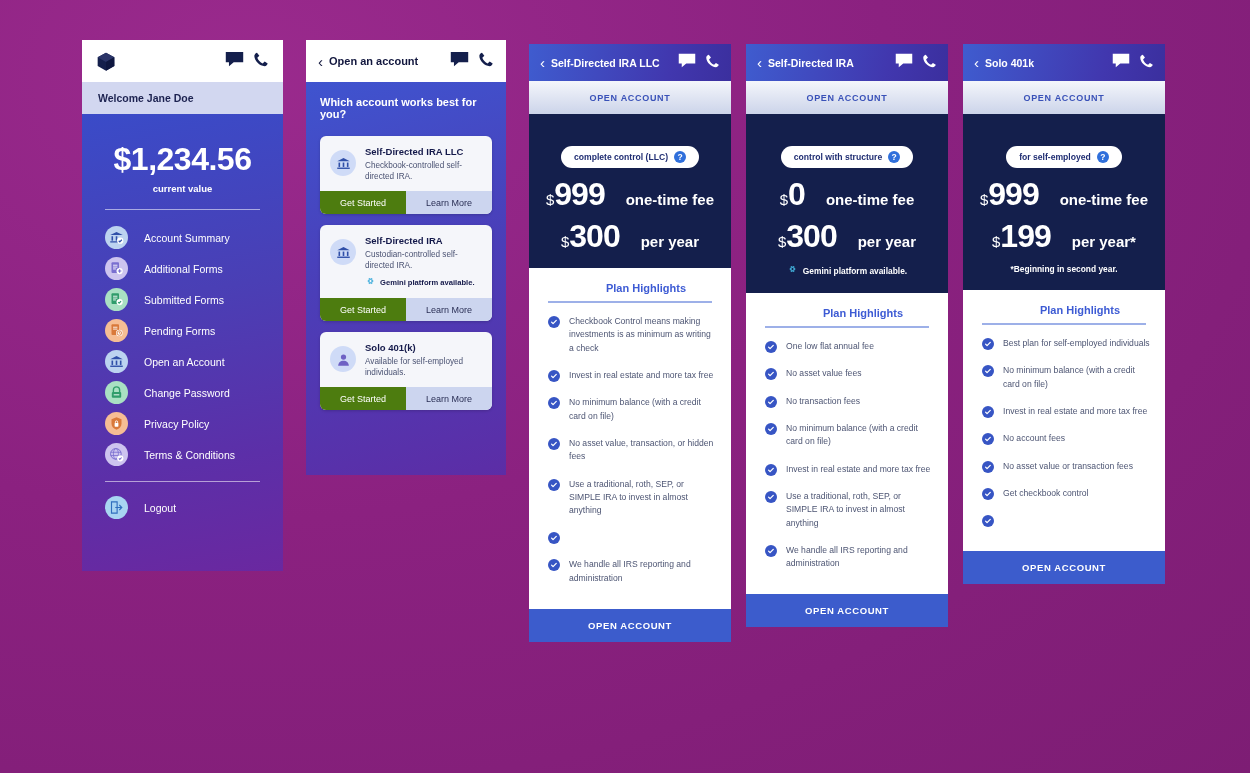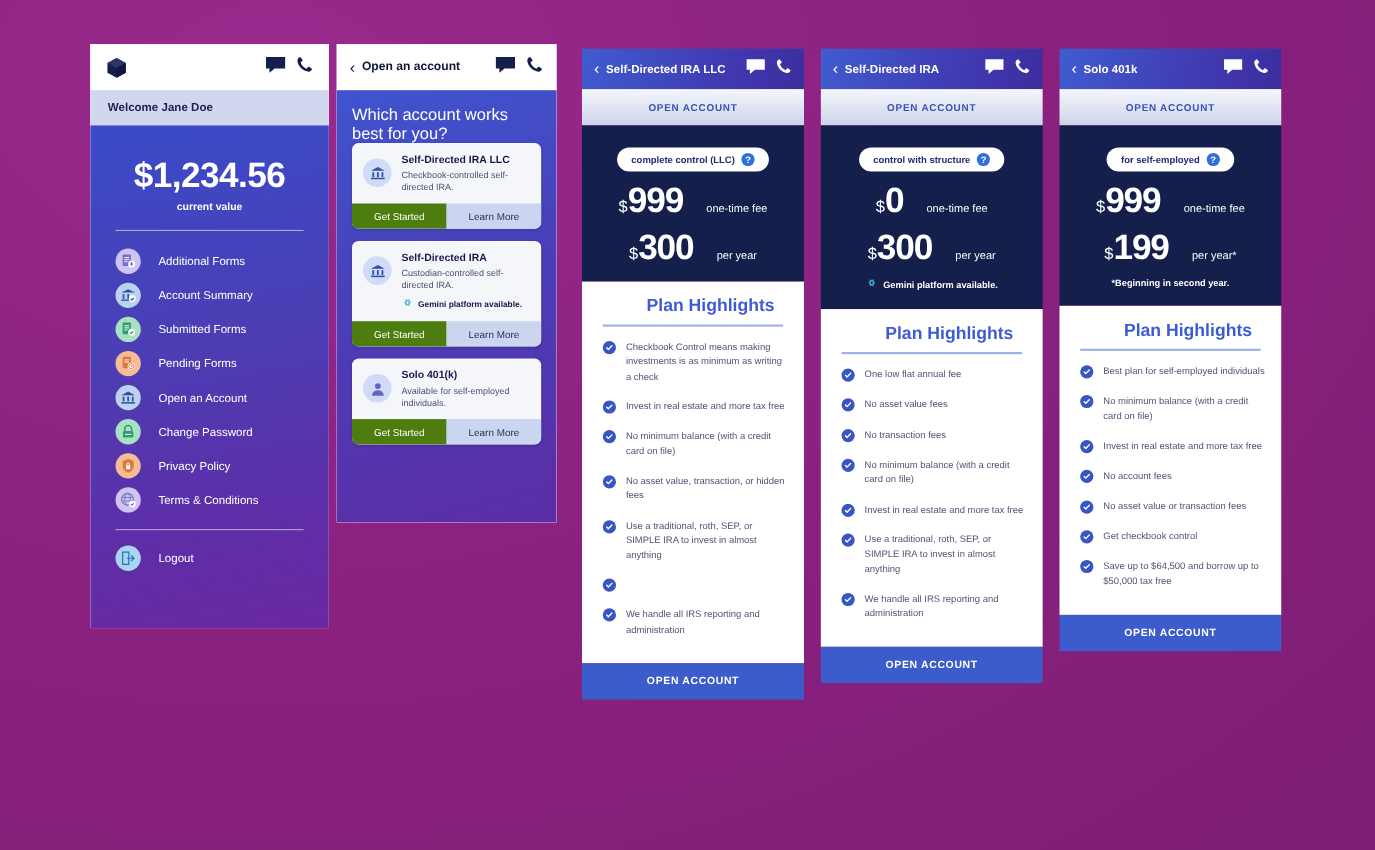--- a/index.html
+++ b/index.html
@@ -16,21 +16,21 @@
   .stage { position: absolute; inset: 0; }
 
   
   .panel {
     position: absolute;
     background: #fff;
     overflow: hidden;
   }
 
   
-  #panel-dashboard { left: 82px; top: 40px; width: 217px; height: 531px; }
+  #panel-dashboard { left: 82px; top: 40px; width: 201px; height: 531px; }
   .dash-topbar {
     height: 42px; background: #ffffff;
     display: flex; align-items: center; justify-content: space-between;
     padding: 0 14px;
   }
   .brand-cube { width: 20px; height: 21px; }
   .top-icons { display: flex; align-items: center; gap: 9px; }
   .welcome-bar {
     height: 32px; background: #d2d7f0;
     display: flex; align-items: center; padding: 0 16px;
@@ -74,21 +74,21 @@
     height: 42px; background: #fff;
     display: flex; align-items: center; padding: 0 12px;
   }
   .back-chev { font-size: 15px; color: #11163d; margin-right: 6px; line-height: 1; }
   .open-title { font-size: 11px; font-weight: bold; color: #11163d; flex: 1; }
   .open-body {
     height: calc(100% - 42px);
     background: linear-gradient(165deg, #3f54cf 0%, #4a3fb9 45%, #5c2da6 100%);
     padding: 14px 14px 0 14px;
   }
-  .open-question { color: #fff; font-size: 15px; font-weight: 400; margin-bottom: 0; }
+  .open-question { color: #fff; font-size: 11px; font-weight: 700; margin-bottom: 16px; }
   .acct-card {
     background: #f5f6fa; border-radius: 6px; overflow: hidden;
     margin-bottom: 11px; box-shadow: 0 1px 3px rgba(0,0,0,.18);
   }
   .acct-top { display: flex; padding: 10px 10px 9px 10px; gap: 9px; }
   .acct-avatar {
     width: 26px; height: 26px; border-radius: 50%; background: #cfdbf7;
     display: flex; align-items: center; justify-content: center; flex: 0 0 26px;
     margin-top: 4px;
   }
@@ -123,52 +123,52 @@
   }
   .plan-topbar .back-chev { color: #fff; }
   .plan-title { color: #fff; font-size: 10.5px; font-weight: bold; flex: 1; }
   .open-account-strip {
     height: 33px;
     background: linear-gradient(180deg, #f4f6fb 0%, #ccd4ea 100%);
     display: flex; align-items: center; justify-content: center;
     color: #3951b8; font-size: 9px; font-weight: bold; letter-spacing: .7px;
   }
   .price-block {
-    background: #141f4c; padding: 20px 0 16px 0; text-align: center;
+    background: #141f4c; padding: 32px 0 16px 0; text-align: center;
   }
   .pill {
     display: inline-flex; align-items: center; gap: 6px;
     background: #fff; border-radius: 20px;
     padding: 5px 13px; font-size: 8.6px; font-weight: 600; color: #1f2d72;
   }
   .help-icon {
     width: 12px; height: 12px; border-radius: 50%; background: #2f6fdb;
     color: #fff; font-size: 8.5px; font-weight: bold;
     display: inline-flex; align-items: center; justify-content: center;
   }
   .price-row {
     display: flex; align-items: baseline; justify-content: center;
     color: #fff; margin-top: 10px;
   }
   .price-cur { font-size: 15px; font-weight: 300; }
   .price-amt { font-size: 32px; font-weight: bold; letter-spacing: -1px; line-height: 1; }
-  .price-unit { font-size: 10px; margin-left: 21px; font-weight: 400; }
+  .price-unit { font-size: 15px; margin-left: 21px; font-weight: 700; }
   .gemini-dark {
     display: flex; align-items: center; justify-content: center; gap: 5px;
     color: #fff; font-size: 8.4px; font-weight: bold; margin-top: 12px;
   }
   .price-note {
     color: #fff; font-size: 8.4px; font-weight: bold;
     text-align: center; margin-top: 12px;
   }
   .highlights {
     background: #fff; padding: 14px 0 10px 0;
   }
   .hl-title {
-    text-align: center; color: #3d5bd4; font-size: 16px; font-weight: bold; margin-left: 32px;
+    text-align: center; color: #3d5bd4; font-size: 11px; font-weight: bold; margin-left: 32px;
   }
   .hl-rule { height: 2px; background: #9db0e8; margin: 7px 19px 12px 19px; }
   .hl-item { display: flex; gap: 9px; padding: 0 15px 0 19px; margin-bottom: 14px; }
   .check {
     width: 12px; height: 12px; border-radius: 50%; background: #3755c4;
     display: flex; align-items: center; justify-content: center;
     flex: 0 0 12px; margin-top: 1px;
   }
   .hl-text { font-size: 8.6px; color: #4d5573; line-height: 1.55; }
   .open-account-btn {
@@ -206,44 +206,44 @@
     </div>
 
     <div class="welcome-bar">Welcome Jane Doe</div>
 
     <div class="dash-body">
       <div class="balance">$1,234.56</div>
       <div class="balance-label">current value</div>
       <div class="dash-rule"></div>
       <div id="nav-list">
           <div class="nav-item">
+            <span class="nav-icon" style="background:#bcd3f0">
+              <svg viewBox="0 0 24 24" width="15" height="15">
+                <path d="M12 3 2 8h20z" fill="#2f4fa8"></path>
+                <rect x="4" y="10" width="2.5" height="7" fill="#2f4fa8"></rect>
+                <rect x="10.8" y="10" width="2.5" height="7" fill="#2f4fa8"></rect>
+                <rect x="2" y="18" width="13" height="2" fill="#2f4fa8"></rect>
+                <circle cx="18" cy="17" r="5" fill="#fff"></circle>
+                <path d="M15.6 17.2l1.7 1.8 3.2-3.4" stroke="#2f4fa8" stroke-width="1.8" fill="none"></path>
+              </svg>
+            </span>
+            <span class="nav-label">Account Summary</span>
+          </div>
+          <div class="nav-item">
             <span class="nav-icon" style="background:#cdc4ef">
               <svg viewBox="0 0 24 24" width="15" height="15">
                 <rect x="4" y="2" width="12" height="17" rx="1.5" fill="#7a6fd0"></rect>
                 <rect x="6.5" y="6" width="7" height="1.4" fill="#fff"></rect>
                 <rect x="6.5" y="9" width="7" height="1.4" fill="#fff"></rect>
                 <rect x="6.5" y="12" width="4.5" height="1.4" fill="#fff"></rect>
                 <circle cx="17" cy="16" r="5" fill="#fff"></circle>
                 <path d="M17 13.2v5.6M14.2 16h5.6" stroke="#7a6fd0" stroke-width="1.8"></path>
               </svg>
             </span>
             <span class="nav-label">Additional Forms</span>
-          </div>
-          <div class="nav-item">
-            <span class="nav-icon" style="background:#bcd3f0">
-              <svg viewBox="0 0 24 24" width="15" height="15">
-                <path d="M12 3 2 8h20z" fill="#2f4fa8"></path>
-                <rect x="4" y="10" width="2.5" height="7" fill="#2f4fa8"></rect>
-                <rect x="10.8" y="10" width="2.5" height="7" fill="#2f4fa8"></rect>
-                <rect x="2" y="18" width="13" height="2" fill="#2f4fa8"></rect>
-                <circle cx="18" cy="17" r="5" fill="#fff"></circle>
-                <path d="M15.6 17.2l1.7 1.8 3.2-3.4" stroke="#2f4fa8" stroke-width="1.8" fill="none"></path>
-              </svg>
-            </span>
-            <span class="nav-label">Account Summary</span>
           </div>
           <div class="nav-item">
             <span class="nav-icon" style="background:#a9e0c3">
               <svg viewBox="0 0 24 24" width="15" height="15">
                 <rect x="4" y="2" width="12" height="17" rx="1.5" fill="#2f9c6b"></rect>
                 <rect x="6.5" y="6" width="7" height="1.4" fill="#fff"></rect>
                 <rect x="6.5" y="9" width="7" height="1.4" fill="#fff"></rect>
                 <rect x="6.5" y="12" width="4.5" height="1.4" fill="#fff"></rect>
                 <circle cx="17" cy="16" r="5" fill="#fff"></circle>
                 <path d="M14.7 16.2l1.6 1.7 3-3.2" stroke="#2f9c6b" stroke-width="1.8" fill="none"></path>
@@ -689,19 +689,18 @@
             </svg>
           </span>
        <span class="hl-text">Get checkbook control</span>
      </div>
         <div class="hl-item">
        <span class="check">
             <svg viewBox="0 0 12 12" width="8" height="8">
               <path d="M2.4 6.2l2.2 2.3 4.8-5" stroke="#fff" stroke-width="1.9" fill="none" stroke-linecap="round" stroke-linejoin="round"></path>
             </svg>
           </span>
-       <span class="hl-text">Save up to $64,500 and borrow up to $50,000 tax free</span>
      </div>
      </div>
      <div class="open-account-btn">OPEN ACCOUNT</div>
     </div>
 
 </div>
 
 </body></html>

